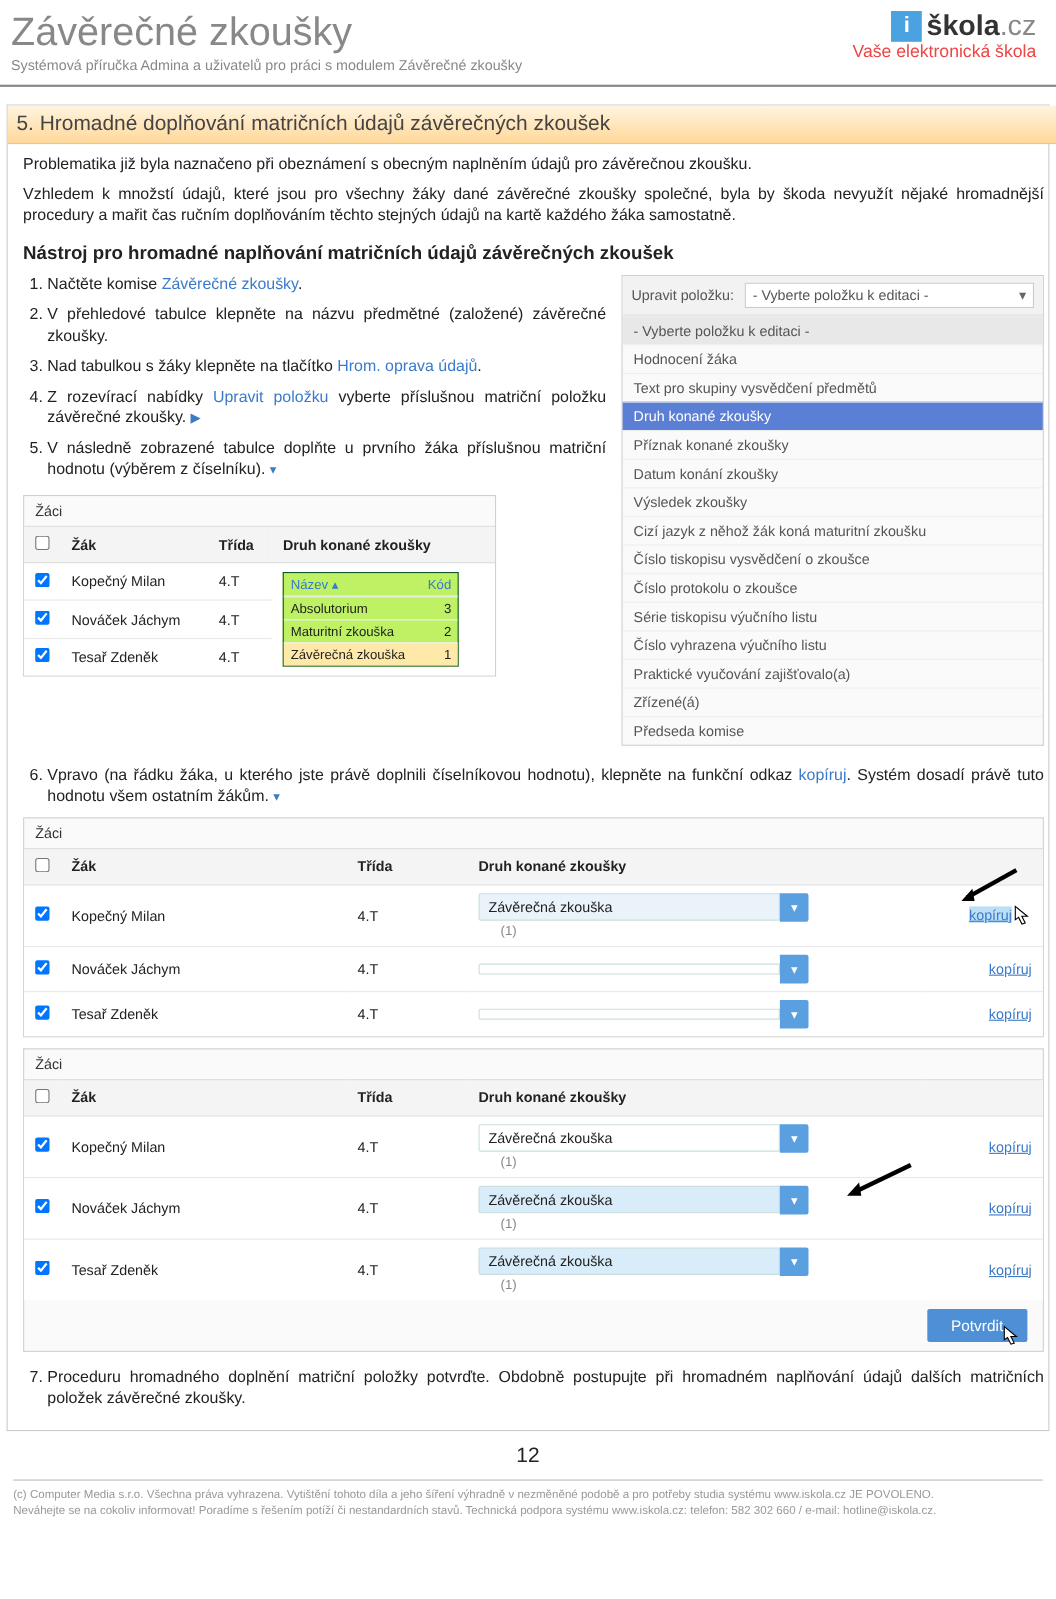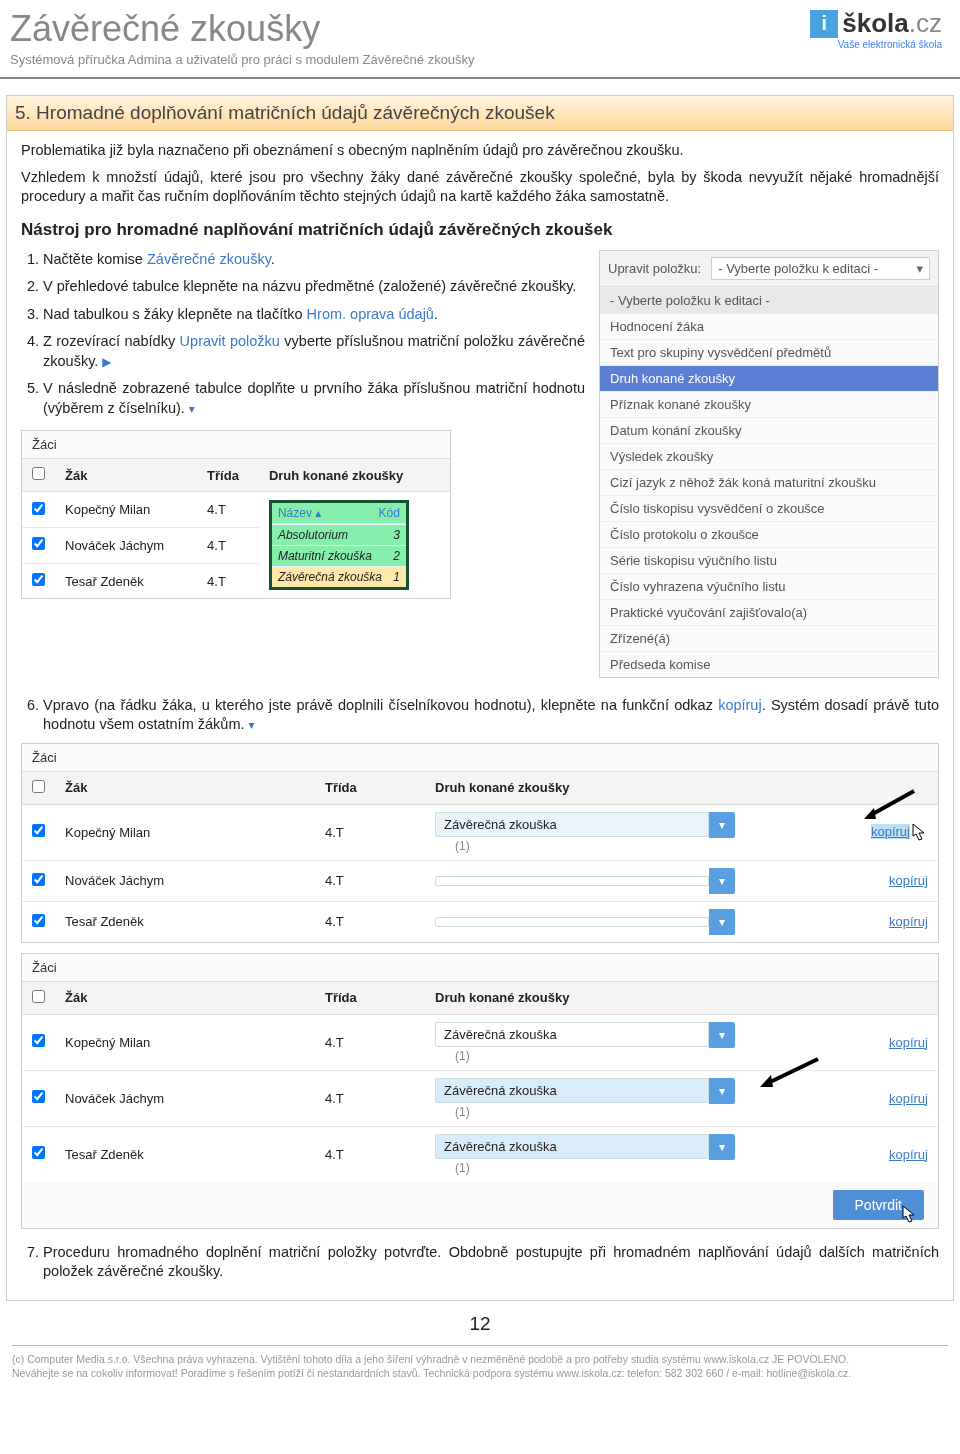--- a/index.html
+++ b/index.html
@@ -7,32 +7,32 @@
 
 .header { display: flex; justify-content: space-between; padding: 8px 18px 8px 10px; }
 .header-left { display: flex; flex-direction: column; }
 .h-title { font-size: 36px; color: #888; font-weight: 400; }
 .h-sub { font-size: 13px; color: #888; margin-top: 2px; }
 .header-right { text-align: right; }
 .logo-row { display: flex; align-items: center; justify-content: flex-end; gap: 4px; }
 .logo-block { width: 28px; height: 28px; background: #4aa3e0; display: flex; align-items: center; justify-content: center; color: #fff; font-size: 20px; font-weight: 700; }
 .logo-text { font-size: 26px; font-weight: 700; color: #333; }
 .logo-cz { color: #888; font-weight: 400; }
-.tagline { font-size: 10px; color: #3b82f6; }
+.tagline { font-size: 16px; color: #ef4444; }
 
 .hr1 { height: 2px; background: #888; margin: 2px 0 16px; }
 
-.content { padding: 0 14px 10px 14px; border: 1px solid #ccc; margin: 0 6px; }
+.content { padding: 0 4px 10px 14px; border: 1px solid #ccc; margin: 0 6px; }
 .section-h { background: linear-gradient(#fff4e0, #ffd89a); padding: 6px 8px; font-size: 19px; color: #444; border-bottom: 1px solid #e6c788; margin: 0 -14px 10px; }
 .para { font-size: 14.5px; line-height: 1.3; margin: 8px 0; text-align: justify; }
 .sub-h { font-weight: 700; font-size: 17px; margin: 14px 0 10px; }
 
 .two-col { display: flex; gap: 14px; }
 .col-left { flex: 1; }
-.col-right { width: 340px; }
+.col-right { width: 384px; }
 
 ol.steps { list-style: decimal; padding-left: 22px; }
 ol.steps li { font-size: 14.5px; line-height: 1.35; margin-bottom: 8px; text-align: justify; }
 .link-like { color: #3b7ac9; }
 .arrow-r { color: #3b7ac9; font-size: 12px; margin-left: 4px; }
 .arrow-d { color: #3b7ac9; font-size: 12px; margin-left: 4px; }
 
 .select-panel { border: 1px solid #d0d0d0; background: #fafafa; font-size: 13px; color: #555; }
 .sp-head { background: #f2f2f2; padding: 6px 8px; display: flex; align-items: center; gap: 10px; border-bottom: 1px solid #ddd; }
 .sp-sel { flex: 1; padding: 3px 6px; border: 1px solid #ccc; background: #fff; position: relative; }
@@ -41,23 +41,23 @@
 .sp-item { padding: 5px 10px; border-top: 1px solid #eee; }
 .sp-item.hd { background: #e8e8e8; font-weight: 400; }
 .sp-item.sel { background: #5b7fd4; color: #fff; }
 
 .zaci-panel { border: 1px solid #d0d0d0; background: #fafafa; margin-top: 12px; font-size: 13px; }
 .zp-h { padding: 6px 10px; color: #333; }
 .zp-table { width: 100%; border-collapse: collapse; }
 .zp-table th { text-align: left; padding: 8px 10px; background: #f4f4f4; border-top: 1px solid #ddd; border-bottom: 1px solid #ddd; font-weight: 700; }
 .zp-table td { padding: 8px 10px; border-top: 1px solid #e8e8e8; background: #fff; }
 .zp-table input[type=checkbox] { }
-.dd-open { border: 3px solid #14532d; background: #86efac; width: 140px; }
+.dd-open { border: 1px solid #14532d; background: #bef264; width: 160px; }
 .dd-open .dd-hdr { display: flex; justify-content: space-between; padding: 3px 6px; color: #3b7ac9; font-size: 12px; border-bottom: 1px solid #dde; }
-.dd-open .dd-opt { padding: 3px 6px; font-size: 12px; display: flex; justify-content: space-between; border-top: 1px solid #eef; font-style: italic; }
+.dd-open .dd-opt { padding: 3px 6px; font-size: 12px; display: flex; justify-content: space-between; border-top: 1px solid #eef; }
 .dd-open .dd-opt.hi { background: #ffe9a8; }
 
 .zaci-wide { border: 1px solid #d0d0d0; background: #fafafa; margin: 6px 0 10px; font-size: 13px; }
 .zw-h { padding: 6px 10px; color: #333; }
 .zw-table { width: 100%; border-collapse: collapse; }
 .zw-table th { text-align: left; padding: 8px 10px; background: #f4f4f4; border-top: 1px solid #ddd; border-bottom: 1px solid #ddd; font-weight: 700; }
 .zw-table td { padding: 7px 10px; border-top: 1px solid #e8e8e8; background: #fff; vertical-align: middle; }
 .sel-box { display: flex; align-items: center; width: 300px; }
 .sel-in { flex: 1; padding: 4px 8px; border: 1px solid #cdd; background: #fff; font-size: 13px; border-radius: 2px 0 0 2px; }
 .sel-in.filled { background: #eaf2fa; }

